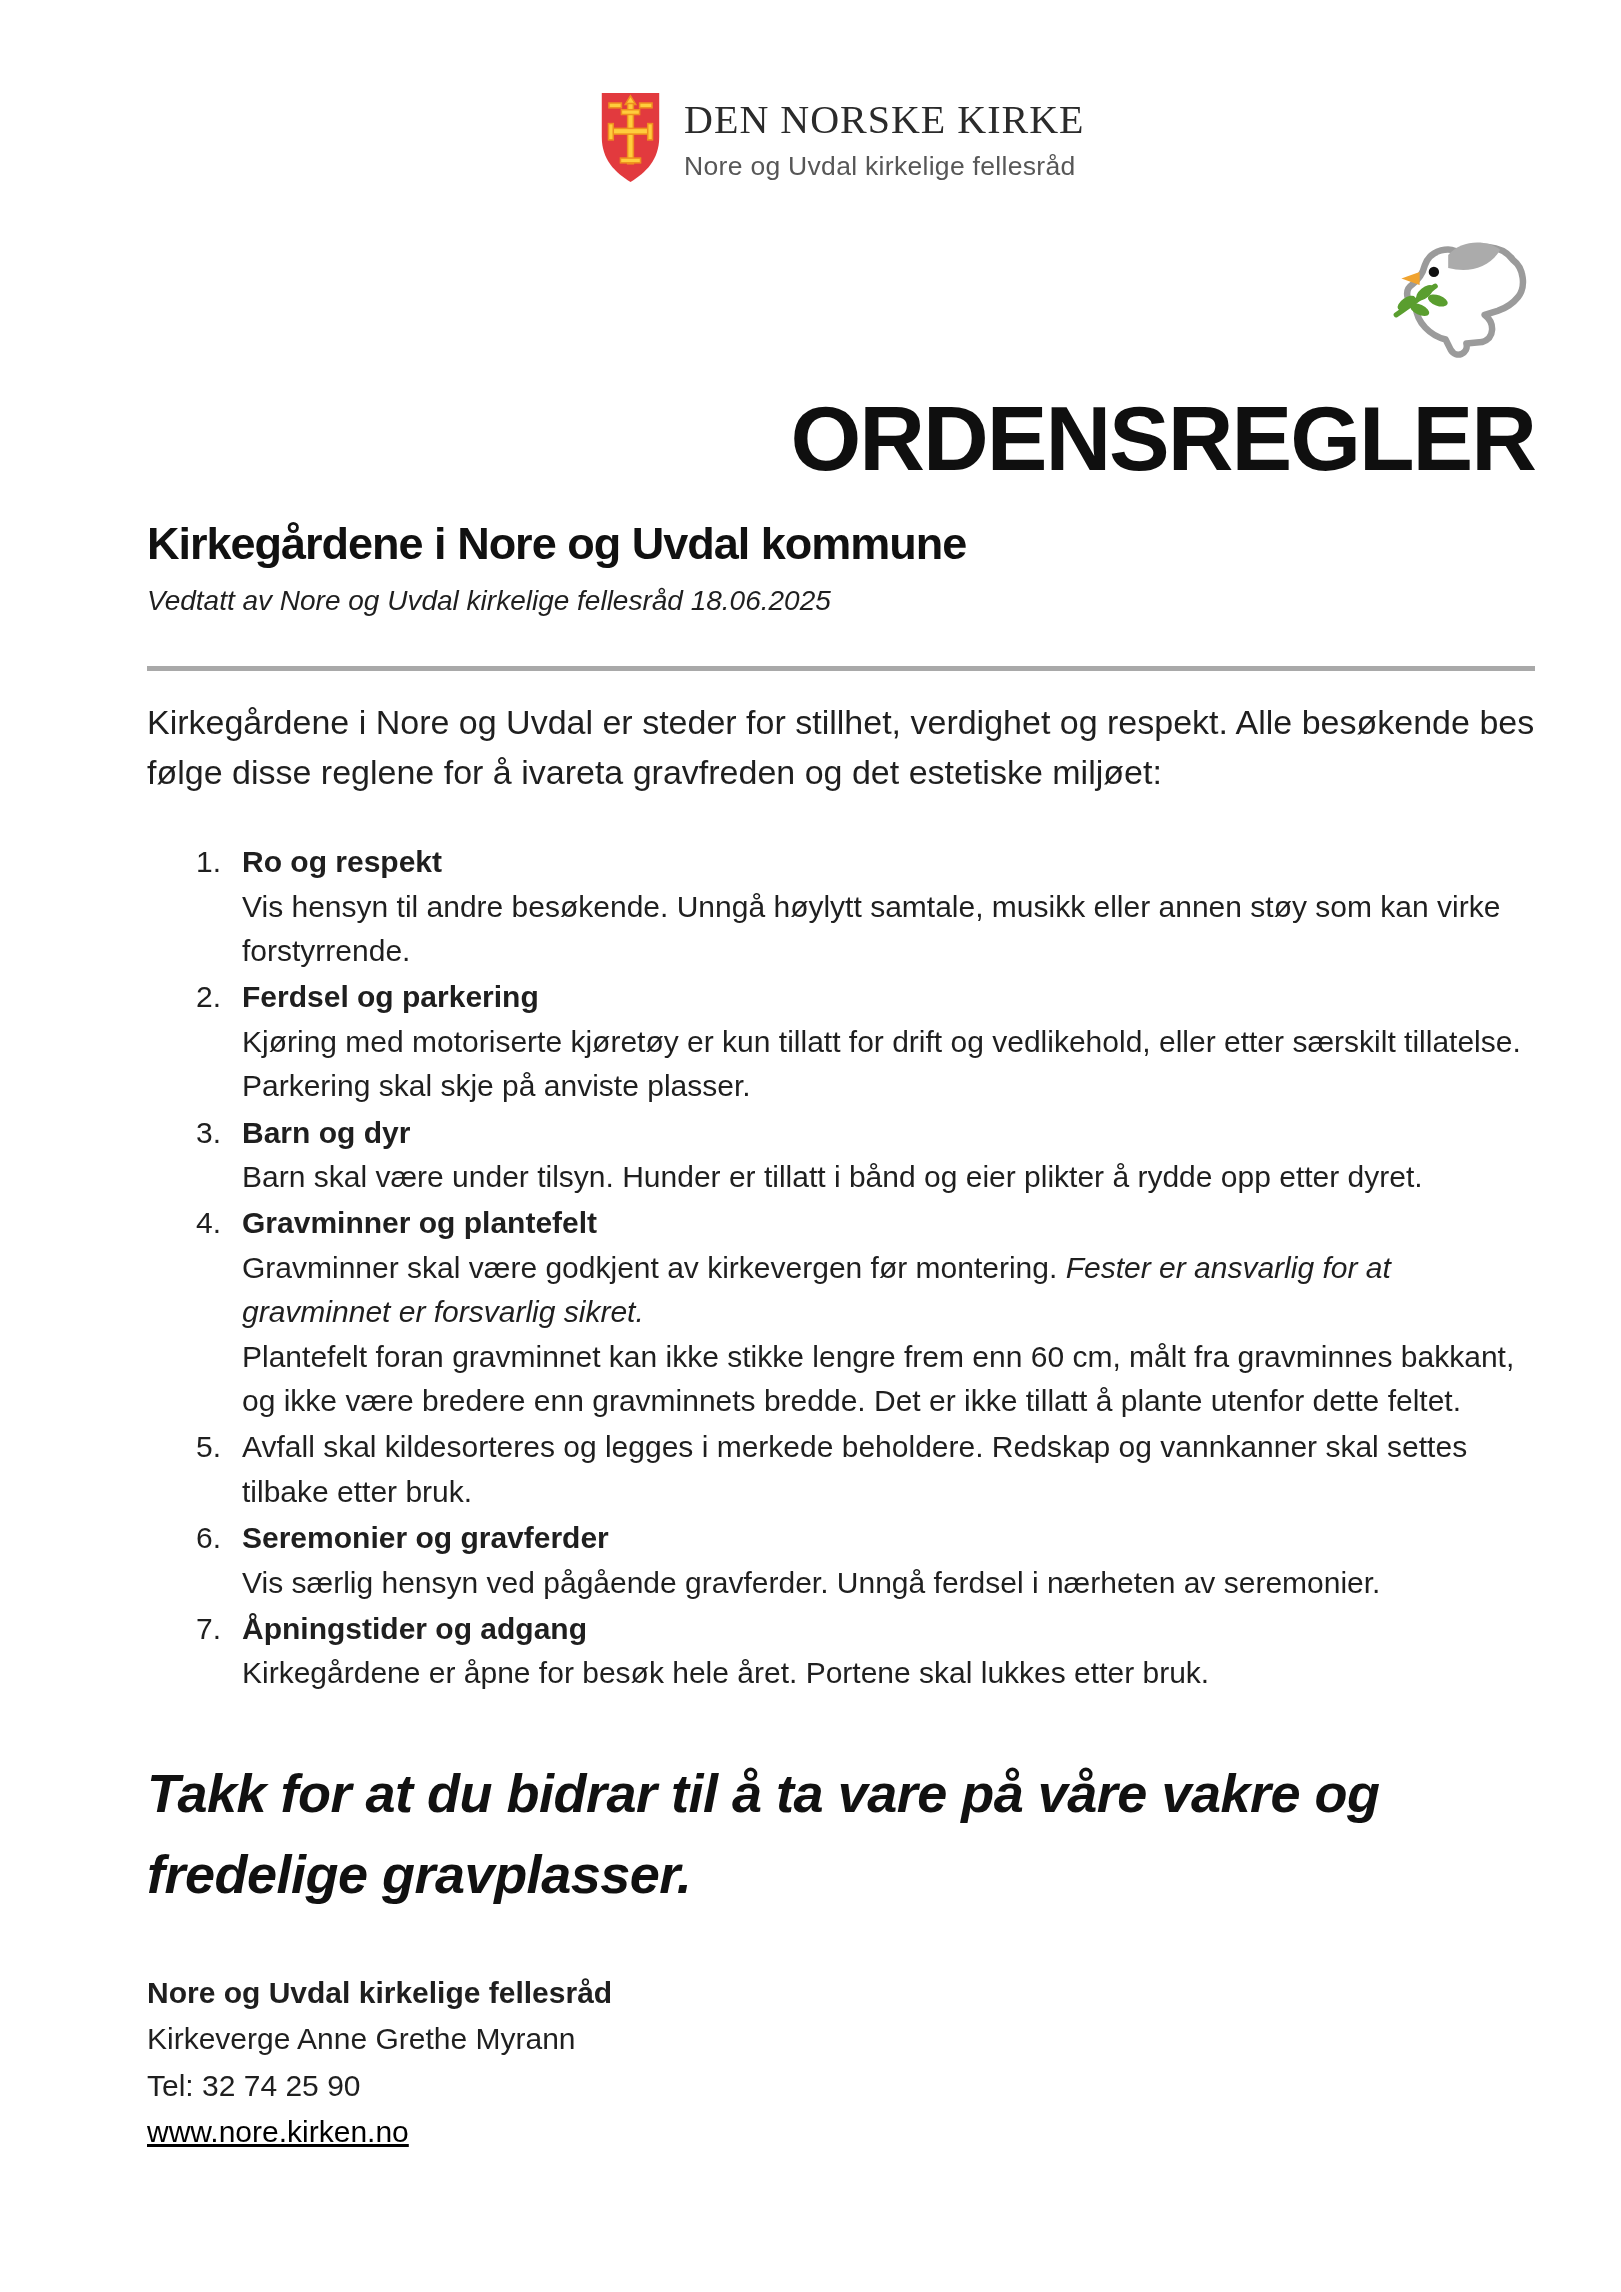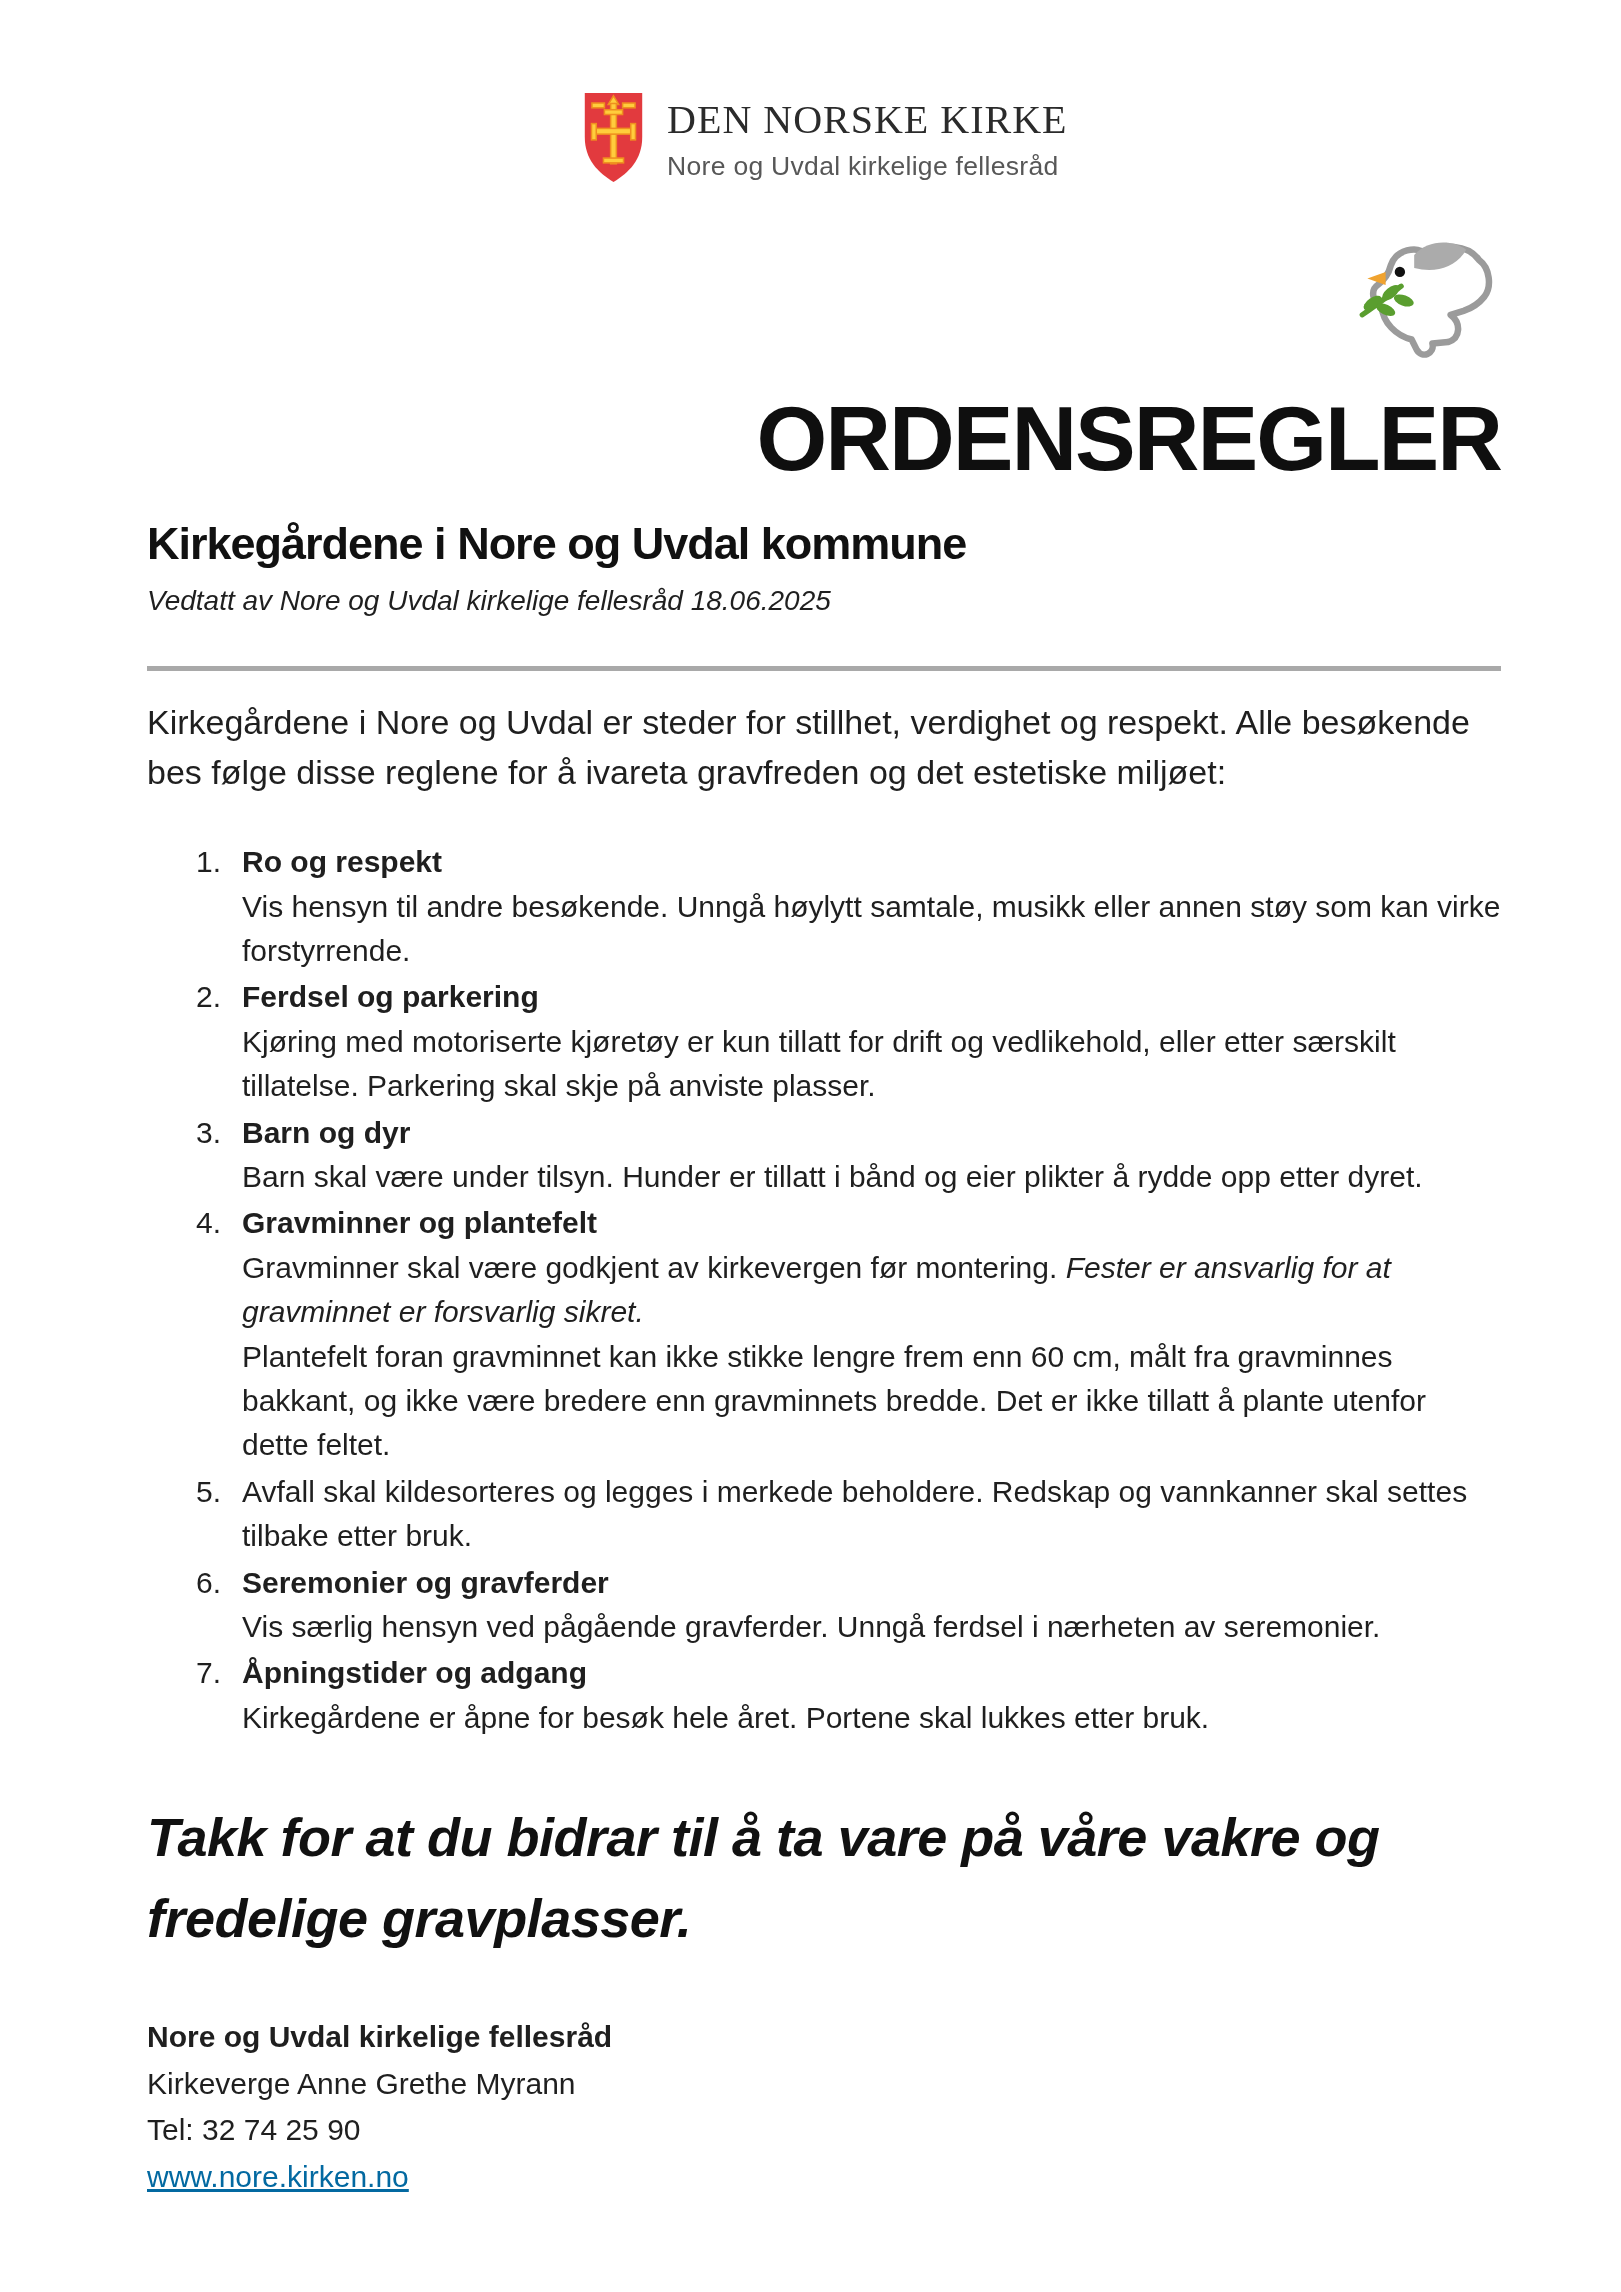--- a/index.html
+++ b/index.html
@@ -6,21 +6,21 @@
   html, body { background: #ffffff; }
   body {
     width: 1621px; height: 2293px;
     margin: 0 auto;
     font-family: "Liberation Sans", sans-serif;
     color: #1f1f1f;
     overflow: hidden;
   }
   .page {
     width: 1621px; height: 2293px;
-    padding: 88px 120px 0 147px;
+    padding: 88px 86px 0 147px;
     background: #ffffff;
   }
 
   
   .logo-row {
     display: flex; justify-content: center; align-items: center;
     gap: 19.6px; height: 102px;
   }
   .logo-text { display: flex; flex-direction: column; }
   .logo-org {
@@ -89,21 +89,21 @@
     max-width: 1333px;
   }
 
   
   .footer {
     margin-top: 55px;
     font-size: 30px; line-height: 1.55;
   }
   .footer-org { font-weight: 700; }
   .footer a {
-    color: #0369a1; text-decoration: underline;
+    color: #000000; text-decoration: underline;
   }
 </style>
 </head>
 <body>
 
 <div class="page">
 
   <div class="logo-row">
     <span>
       <svg width="67" height="98" viewBox="0 0 70 100" aria-hidden="true">

